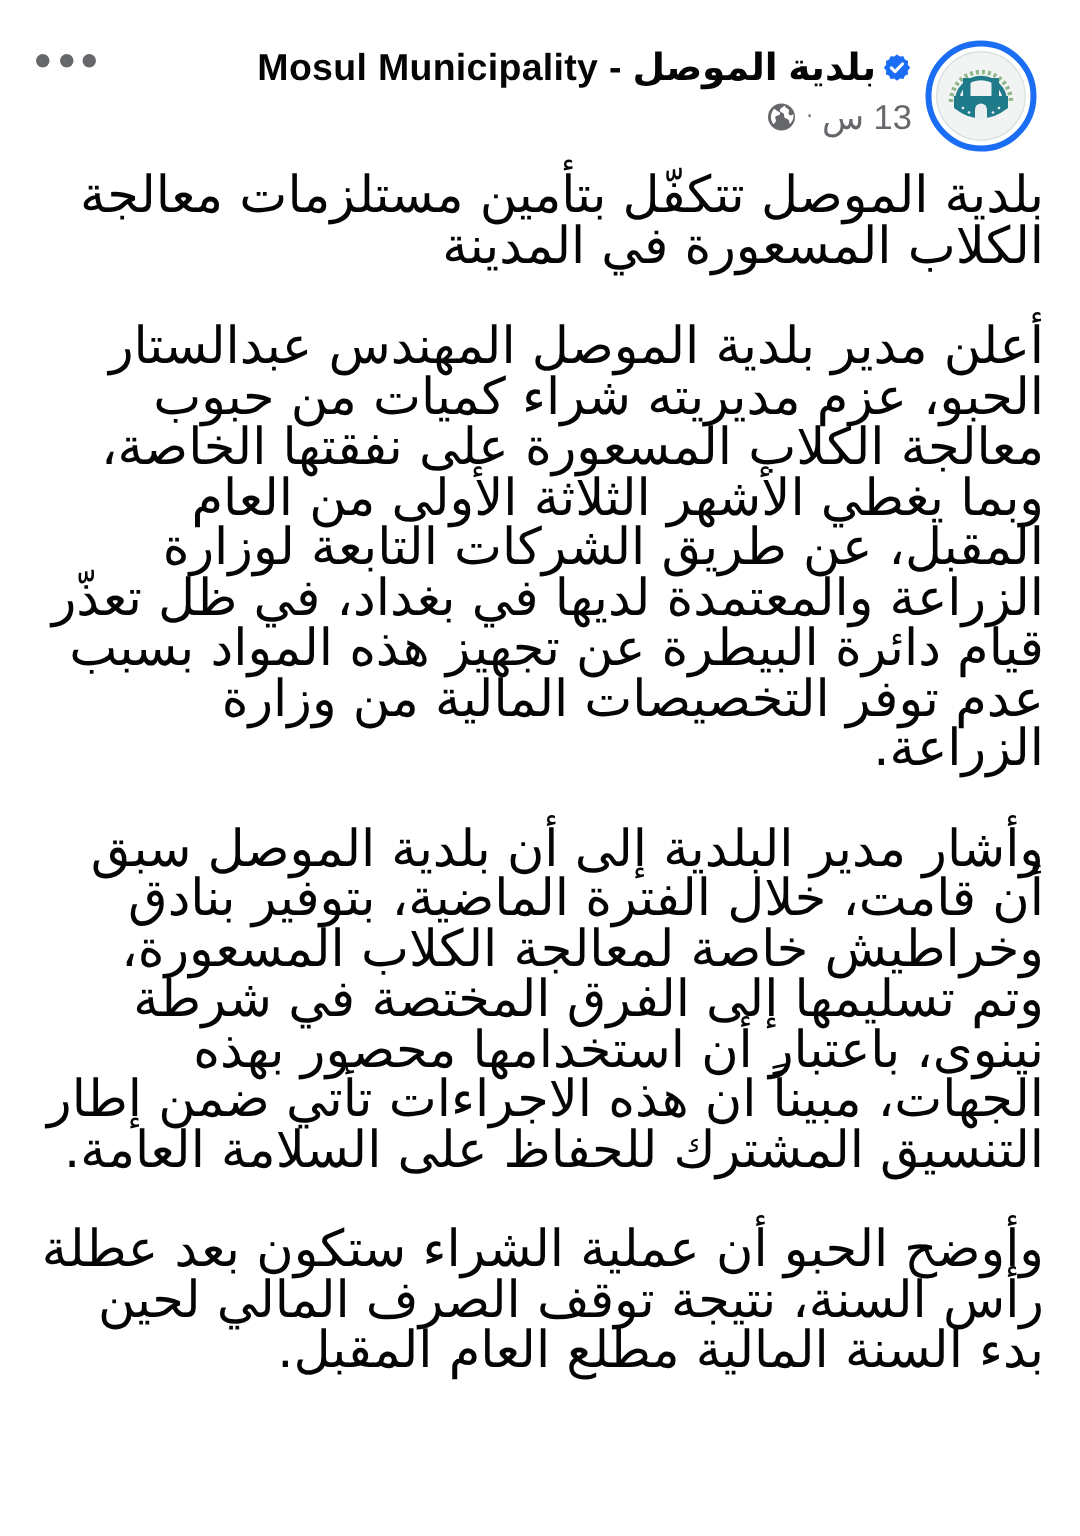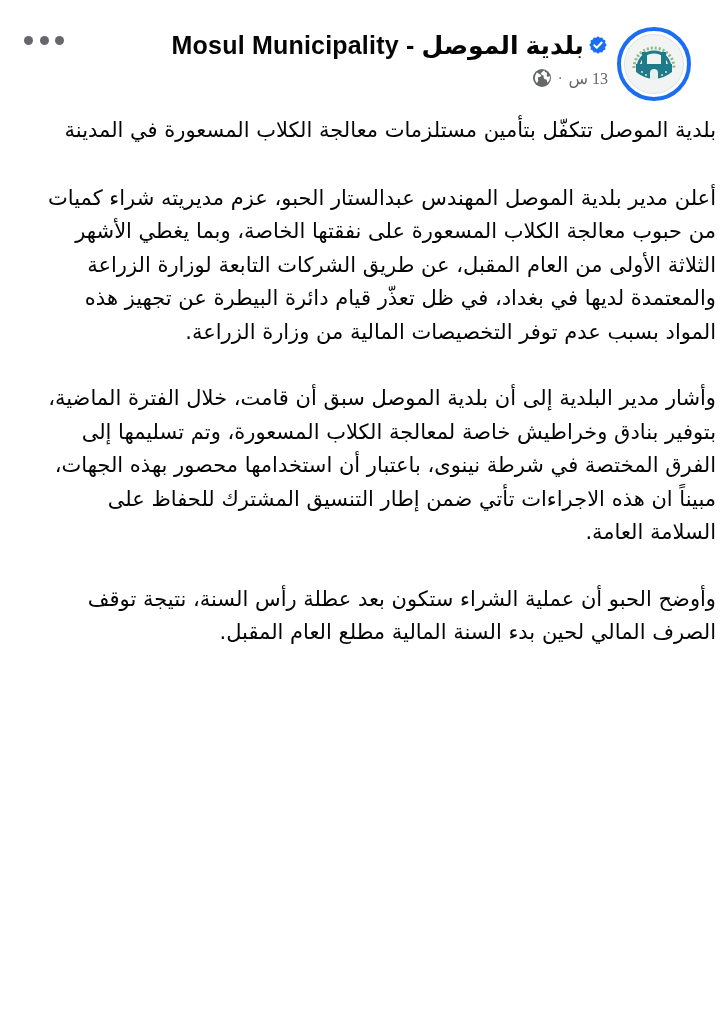--- a/index.html
+++ b/index.html
@@ -77,21 +77,21 @@
     right: 112px;
     top: 64px;
     height: 28px;
     display: flex;
     align-items: center;
     direction: rtl;
     gap: 6px;
     color: #65676b;
     font-size: 20px;
   }
-  .meta-time { font-family: Liberation Serif, serif; font-size: 16px; color: #65676b; }
+  .meta-time { font-family: Liberation Sans, sans-serif; font-size: 23px; color: #65676b; }
   .meta-dot { font-size: 14px; color: #65676b; }
   .globe {
     width: 20px;
     height: 20px;
     display: inline-block;
   }
   .more-button {
     position: absolute;
     left: 24px;
     top: 30px;
@@ -110,24 +110,23 @@
     display: block;
   }
   .post-body {
     position: absolute;
     top: 114px;
     left: 26px;
     width: 670px;
     direction: rtl;
     text-align: right;
     font-family: "DejaVu Sans", sans-serif;
-    font-size: 21px;
+    font-size: 34px;
     line-height: 33.5px;
     color: #050505;
-    margin-left: 20px;
   }
   .post-body p {
     margin: 0 0 33px 0;
     white-space: normal;
   }
   .post-body p.title { margin-bottom: 34px; }
 </style>
 </head>
 <body>
 

